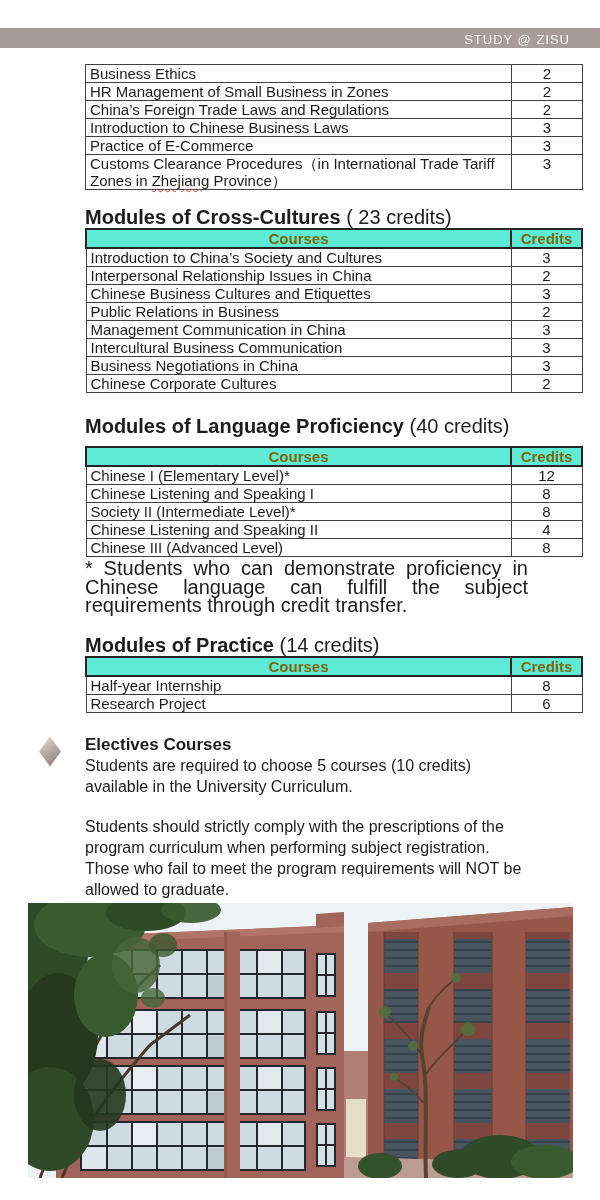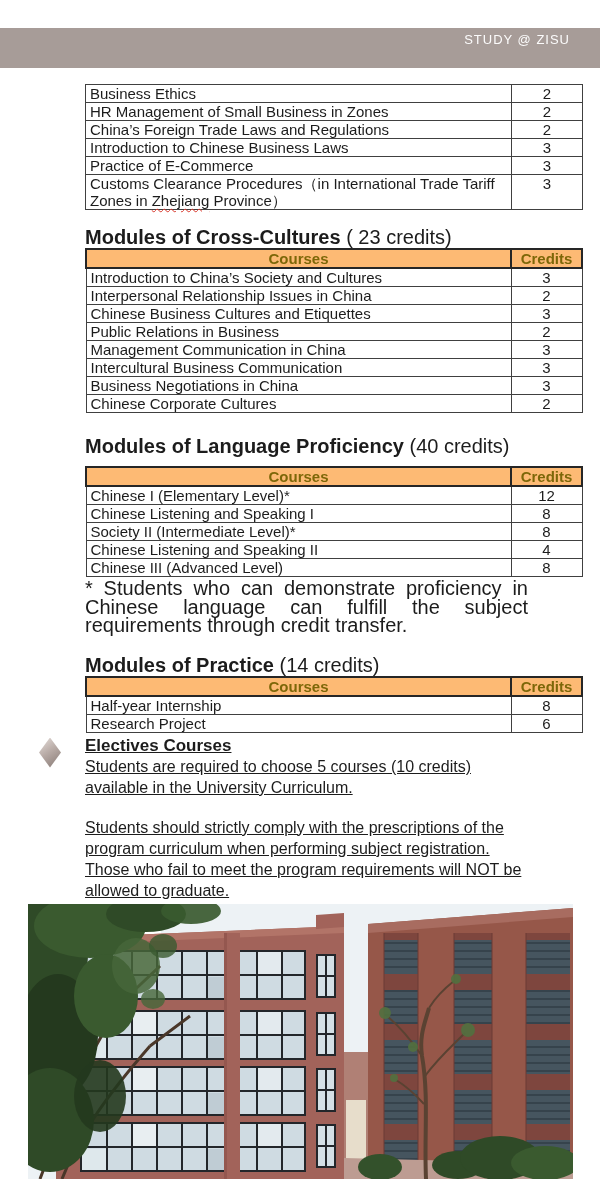--- a/index.html
+++ b/index.html
@@ -1,45 +1,45 @@
 <!DOCTYPE html>
 <html><head>
 <meta charset="utf-8">
 <style>
   html,body { margin:0; padding:0; }
   body {
     width:600px; height:1200px; background:#ffffff; overflow:hidden;
     font-family:"Liberation Sans", sans-serif; color:#1c1c1c; position:relative;
   }
   .banner {
-    margin-top:28px; height:40px; background:#a79c98; box-sizing:border-box;
+    margin-top:28px; height:20px; background:#a79c98; box-sizing:border-box;
     color:rgba(255,255,255,.96); font-size:13px; letter-spacing:1px;
     text-align:right; line-height:24px; padding-right:30px;
   }
   .content { margin-left:85px; width:443px; }
   table { width:498px; border-collapse:collapse; table-layout:fixed; font-size:15px; }
   col.c-credits { width:71px; }
   td, th { border:1px solid #404040; padding:0 4px; line-height:17px; vertical-align:top; }
   td.credits { text-align:center; padding:0; }
   thead th {
-    background:#fdba74; color:#7d6708; font-weight:bold; text-align:center;
+    background:#5eead4; color:#7d6708; font-weight:bold; text-align:center;
     border:2px solid #262626; padding:0; line-height:17px; font-size:15px;
   }
   .misspell {
     text-decoration-line:underline; text-decoration-style:wavy;
     text-decoration-color:#d83a2e; text-decoration-thickness:1px; text-underline-offset:2px;
   }
   .t1 { margin-top:16px; }
   .heading { font-size:20px; line-height:19px; }
   .heading .ht { font-weight:bold; }
   .h2 { margin-top:18px; margin-bottom:1px; }
   .h3 { margin-top:24px; margin-bottom:10px; }
   .h4 { margin-top:21px; margin-bottom:1px; }
   .footnote { margin-top:2px; font-size:20px; line-height:18.5px; text-align:justify; }
-  .electives { margin-top:2px; position:relative;text-decoration:underline; }
+  .electives { margin-top:21px; position:relative; }
   .electives-heading { font-size:17px; font-weight:bold; line-height:21px; }
   .para { font-size:16px; line-height:21px; }
   .para2 { margin-top:19px; }
   .diamond {
     position:absolute; left:-46px; top:3px; width:22px; height:30px;
     background:linear-gradient(145deg,#e6dfdb 0%, #b9acา7 45%, #857772 100%);
     background:linear-gradient(145deg,#e6dfdb 0%, #b9aca7 45%, #857772 100%);
     clip-path:polygon(50% 0, 100% 50%, 50% 100%, 0 50%);
   }
   .photo { display:block; margin:3px 0 0 28px; width:545px; height:275px; background:#edf2f5; }

